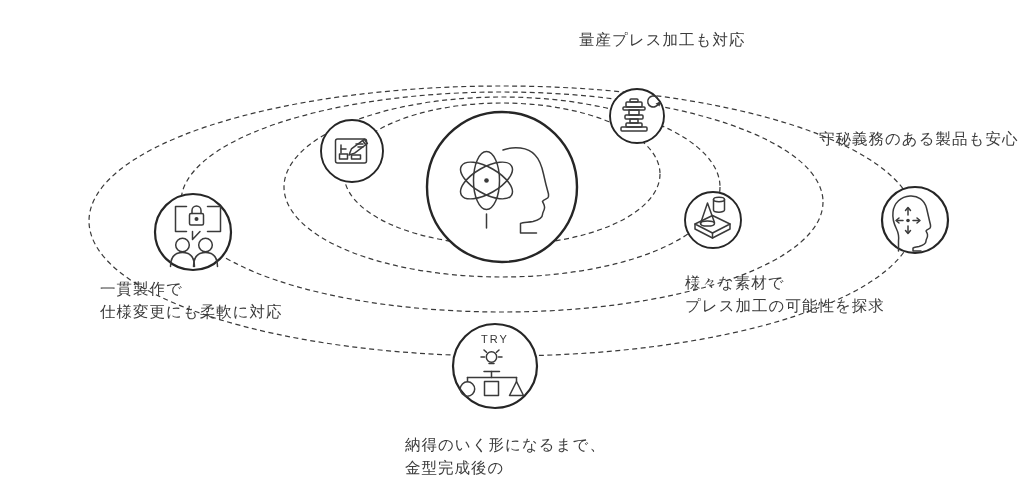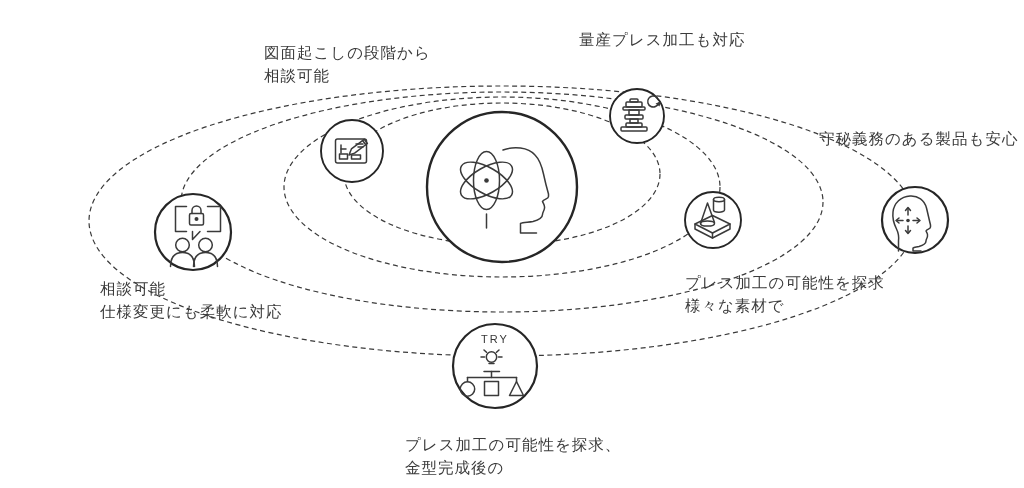--- a/index.html
+++ b/index.html
@@ -188,41 +188,37 @@
           <path d="M 516.5 377.5 V 381.5"></path>
           <circle cx="467.5" cy="389" r="7.2"></circle>
           <rect x="484.5" y="381.5" width="14" height="14"></rect>
           <path d="M 516.5 381.5 L 523.5 395.5 H 509.5 Z"></path>
         </g>
       </g>
     </g>
 
   </svg>
 
-  <div class="label" style="left:264px;top:41px">
-    <span class="ln">図面起こしの段階から</span>
-    <span class="ln">相談可能</span>
-  </div>
 
   <div class="label" style="left:579px;top:28px">
     <span class="ln">量産プレス加工も対応</span>
   </div>
 
   <div class="label" style="left:819px;top:127px">
     <span class="ln">守秘義務のある製品も安心</span>
   </div>
 
   <div class="label" style="left:685px;top:271px">
+    <span class="ln">様々な素材で</span>
     <span class="ln">プレス加工の可能性を探求</span>
-    <span class="ln">様々な素材で</span>
   </div>
 
   <div class="label" style="left:100px;top:277px">
-    <span class="ln">相談可能</span>
+    <span class="ln">一貫製作で</span>
     <span class="ln">仕様変更にも柔軟に対応</span>
   </div>
 
   <div class="label" style="left:405px;top:433px">
-    <span class="ln">プレス加工の可能性を探求、</span>
+    <span class="ln">納得のいく形になるまで、</span>
     <span class="ln">金型完成後の</span>
   </div>
 
 </div>
 
 </body></html>

